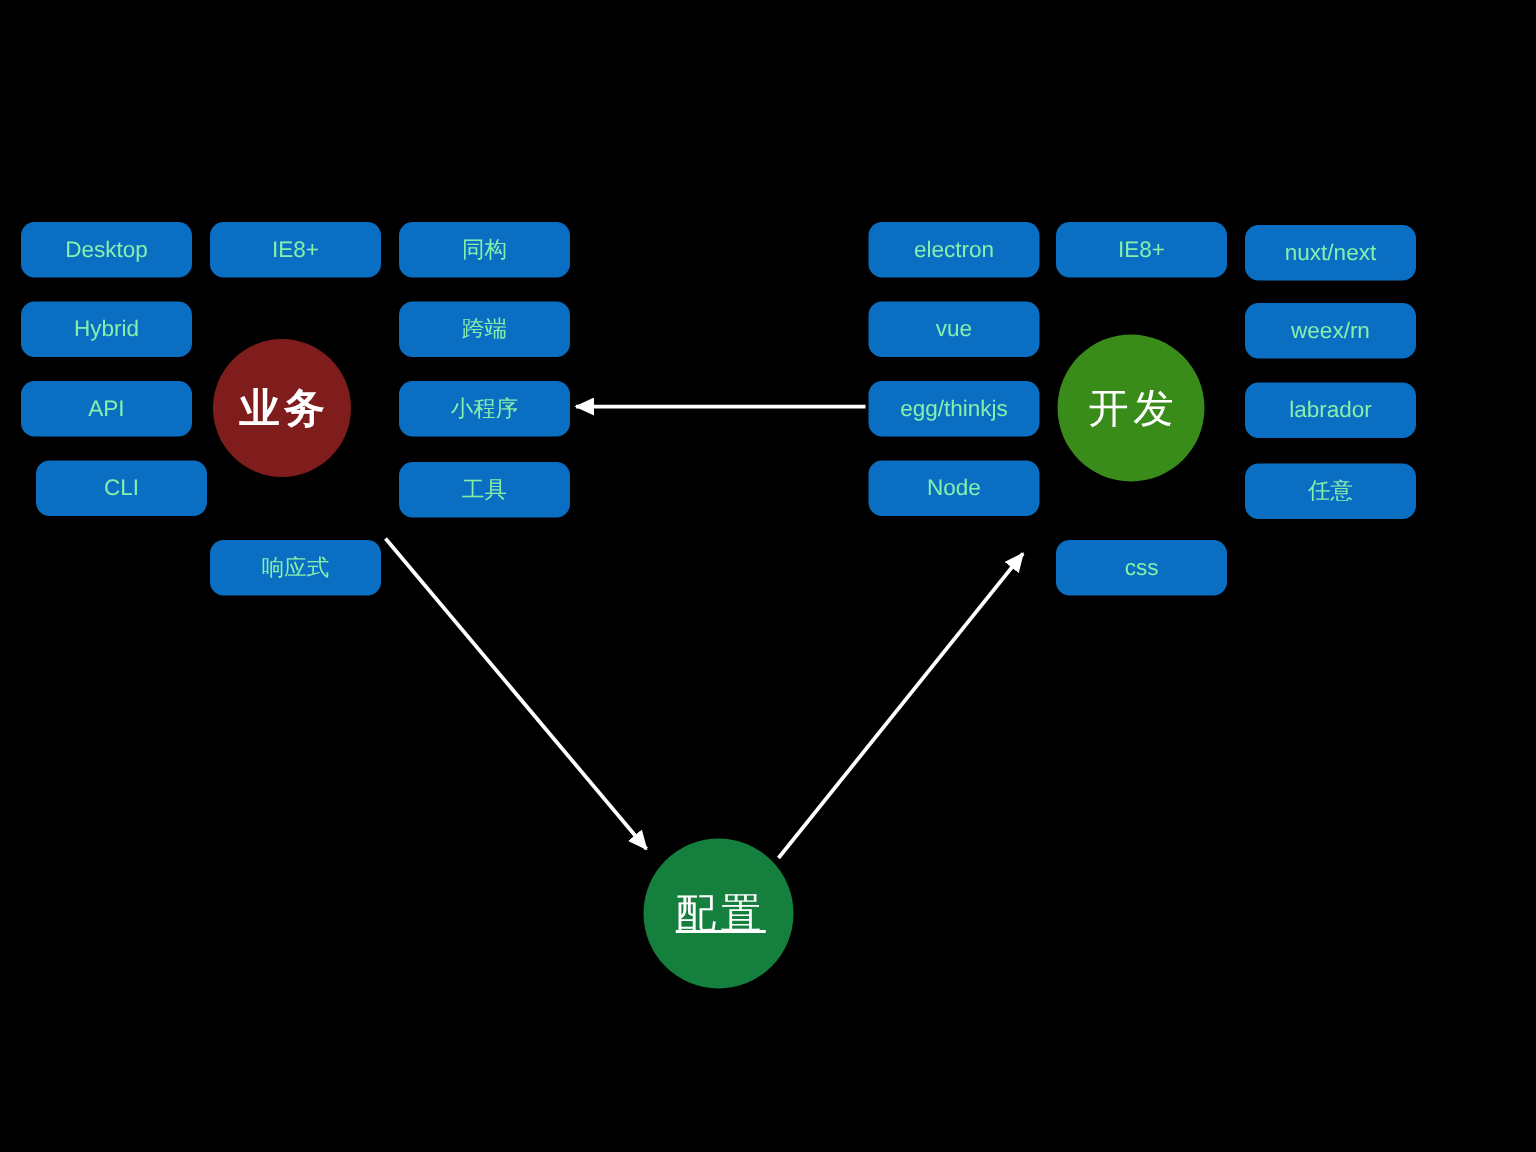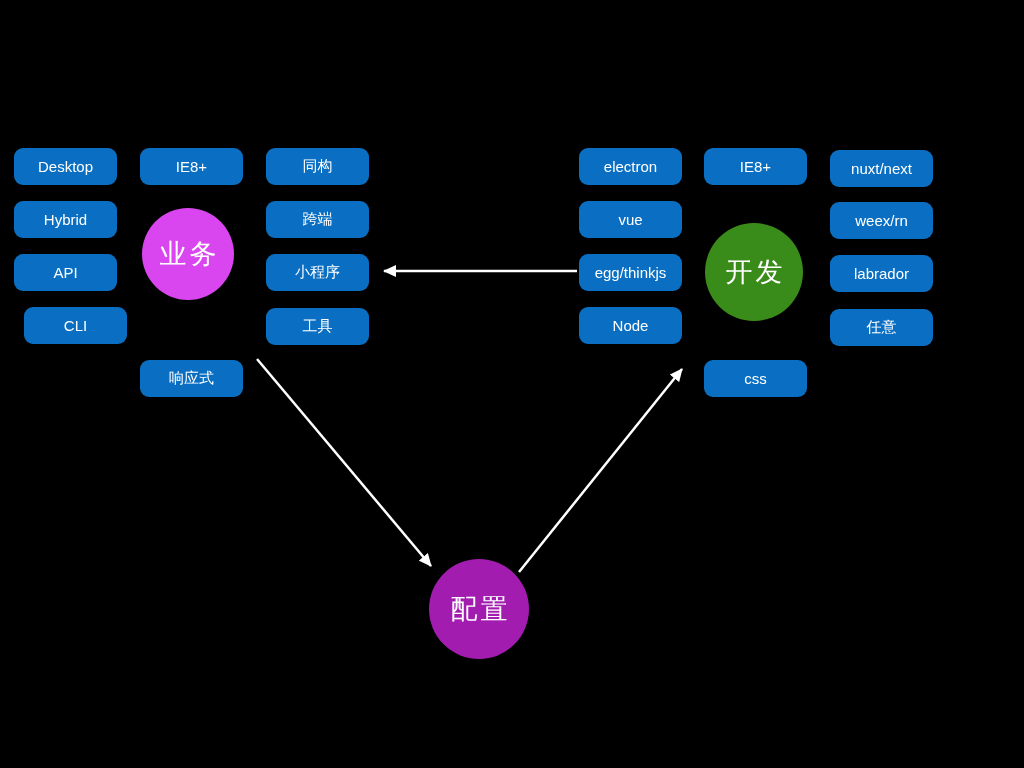--- a/index.html
+++ b/index.html
@@ -6,45 +6,45 @@
   #canvas {
     position: relative;
     width: 1024px;
     height: 768px;
     background: #000000;
     overflow: hidden;
     font-family: "Liberation Sans", "DejaVu Sans", sans-serif;
   }
   .pill {
     position: absolute;
-    width: 103px;
+    width: 114px;
     height: 37px;
     background: #0a6fc2;
     border-radius: 9px;
-    color: #ffffff;
+    color: #86efac;
     font-size: 15px;
     display: flex;
     align-items: center;
     justify-content: center;
     white-space: nowrap;
   }
   .circle {
     position: absolute;
     border-radius: 50%;
     color: #ffffff;
     font-size: 27px;
     letter-spacing: 3px;
     display: flex;
     align-items: center;
     justify-content: center;
     text-indent: 3px;
   }
-  .circle.red    { background: #d946ef; left: 142px; top: 208px; width: 92px;  height: 92px; }
+  .circle.red    { background: #7f1d1d; left: 142px; top: 226px; width: 92px;  height: 92px; font-weight: bold; }
   .circle.green  { background: #3a8c1a; left: 705px; top: 223px; width: 98px;  height: 98px; text-align: center; }
-  .circle.orange { background: #a21caf; left: 429px; top: 559px; width: 100px; height: 100px; }
+  .circle.orange { background: #15803d; left: 429px; top: 559px; width: 100px; height: 100px; text-decoration: underline; }
   svg.arrows {
     position: absolute;
     left: 0; top: 0;
     width: 1024px; height: 768px;
     pointer-events: none;
   }
 </style>
 </head>
 <body>
 

